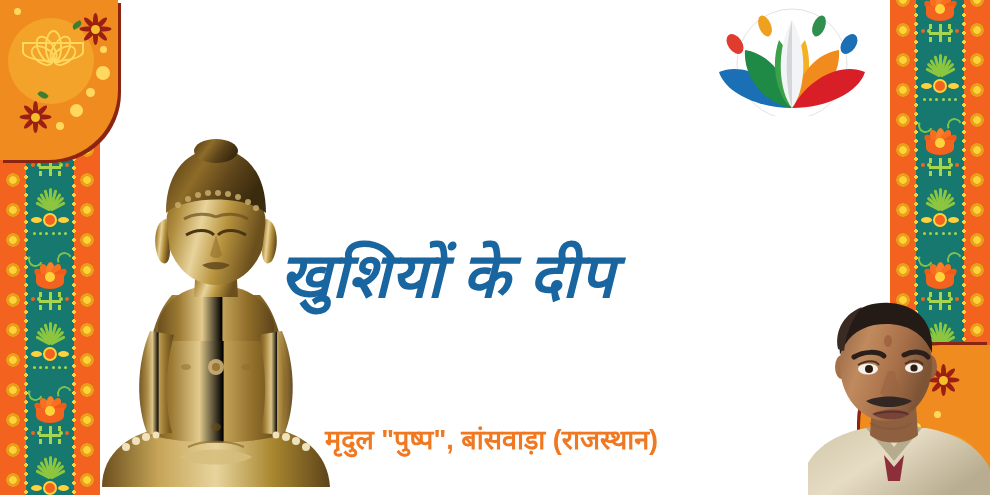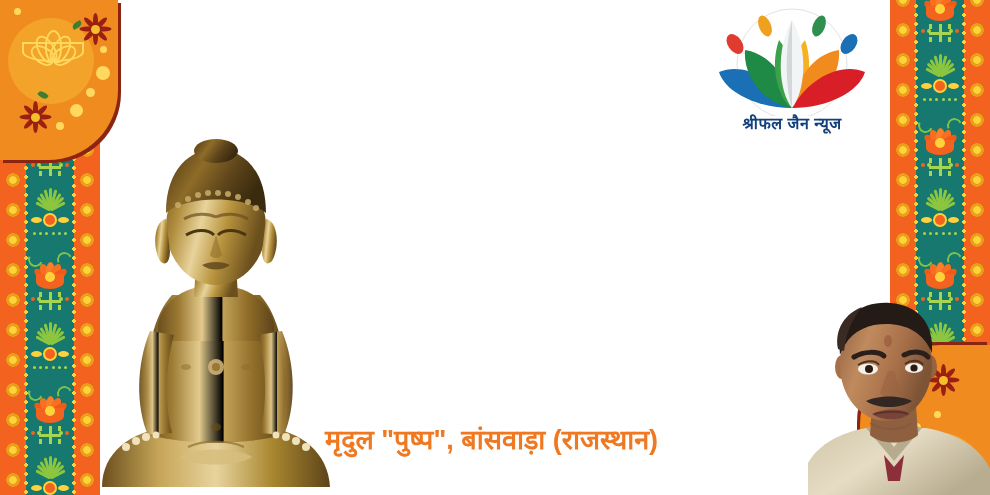--- a/index.html
+++ b/index.html
@@ -995,23 +995,23 @@
 
         <path d="M79 104 C66 88 62 46 79 16 C96 46 92 88 79 104 Z" fill="#f2f4f5"></path>
         <path d="M79 104 C73 88 71 46 79 16 L79 104 Z" fill="#d2d7da"></path>
 
         <ellipse cx="22" cy="40" rx="7" ry="11" fill="#e03b2f" transform="rotate(-35 22 40)"></ellipse>
         <ellipse cx="52" cy="22" rx="6" ry="11" fill="#f0a01f" transform="rotate(-22 52 22)"></ellipse>
         <ellipse cx="106" cy="22" rx="6" ry="11" fill="#2f8f4e" transform="rotate(22 106 22)"></ellipse>
         <ellipse cx="136" cy="40" rx="7" ry="11" fill="#1b6fb5" transform="rotate(35 136 40)"></ellipse>
       </svg>
     </div>
-    <div class="logo-text">श्रीफल जैन न्यूज</div>
   </div>
 
+  <div class="headline">खुशियों के दीप</div>
   <div class="byline">मृदुल "पुष्प", बांसवाड़ा (राजस्थान)</div>
 
   <div class="author-photo">
     <svg viewBox="0 0 182 200" xmlns="http://www.w3.org/2000/svg">
       <defs>
         <linearGradient id="skin" x1="0" y1="0" x2="1" y2="0.4">
           <stop offset="0%" stop-color="#8e6040"></stop>
           <stop offset="35%" stop-color="#c08a5e"></stop>
           <stop offset="70%" stop-color="#a87049"></stop>
           <stop offset="100%" stop-color="#7d5436"></stop>

